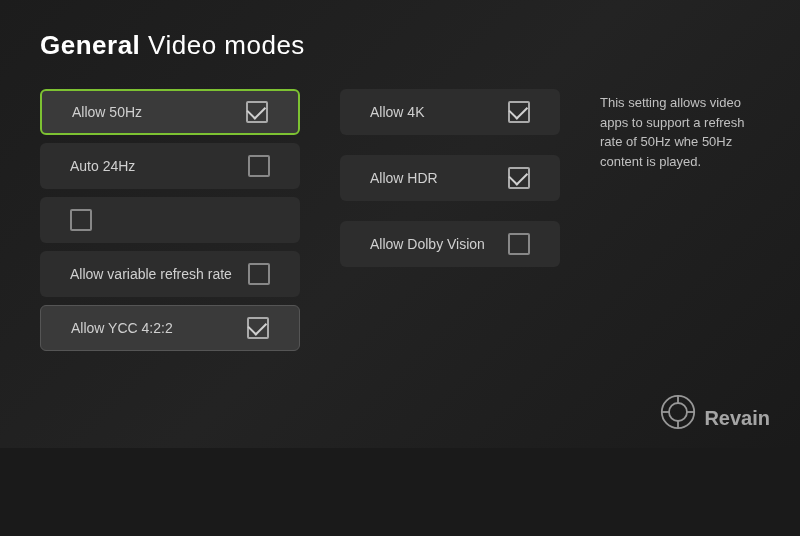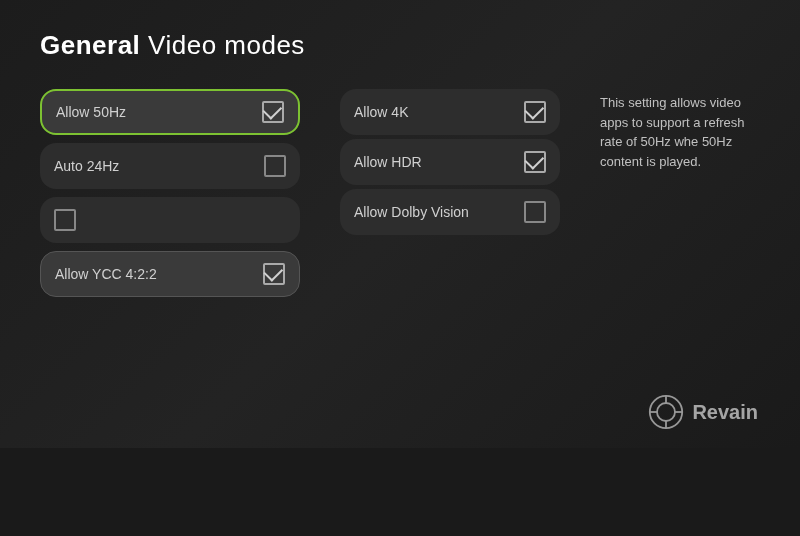--- a/index.html
+++ b/index.html
@@ -45,38 +45,38 @@
     .left-column {
       display: flex;
       flex-direction: column;
       gap: 8px;
       width: 260px;
     }
 
     .right-column {
       display: flex;
       flex-direction: column;
-      gap: 4px;
+      gap: 20px;
       width: 220px;
       margin-left: 20px;
     }
 
     .description-area {
       flex: 1;
       padding-left: 20px;
       padding-top: 4px;
     }
 
     .setting-item {
       display: flex;
       align-items: center;
       justify-content: space-between;
       background: #2d2d2d;
-      border-radius: 16px;
-      padding: 10px 14px;
+      border-radius: 6px;
+      padding: 10px 30px;
       cursor: pointer;
       min-height: 46px;
     }
 
     .setting-item.active-selected {
       background: #3a3a3a;
       border: 2px solid #7dc232;
     }
 
     .setting-item.highlighted {
@@ -119,23 +119,23 @@
       font-size: 13px;
       color: #c0c0c0;
       line-height: 1.5;
       font-weight: 400;
       max-width: 200px;
     }
 
     .revain-watermark {
       position: absolute;
       bottom: 18px;
-      right: 42px;
-      display: flex;
-      align-items: center;
+      right: 30px;
+      display: flex;
+      align-items: flex-end;
       gap: 8px;
       opacity: 0.7;
     }
 
     .revain-logo {
       width: 36px;
       height: 36px;
     }
 
     .revain-text {
@@ -167,20 +167,24 @@
 
       <div class="setting-item">
         <span class="setting-label">Auto 24Hz</span>
         <div class="checkbox"></div>
       </div>
 
       <div class="setting-item">
         <div class="checkbox"></div>
       </div>
 
+      <div class="setting-item">
+        <span class="setting-label">Allow variable refresh rate</span>
+        <div class="checkbox"></div>
+      </div>
 
       <div class="setting-item highlighted">
         <span class="setting-label">Allow YCC 4:2:2</span>
         <div class="checkbox checked"></div>
       </div>
 
     </div>
 
     <div class="right-column">
 

